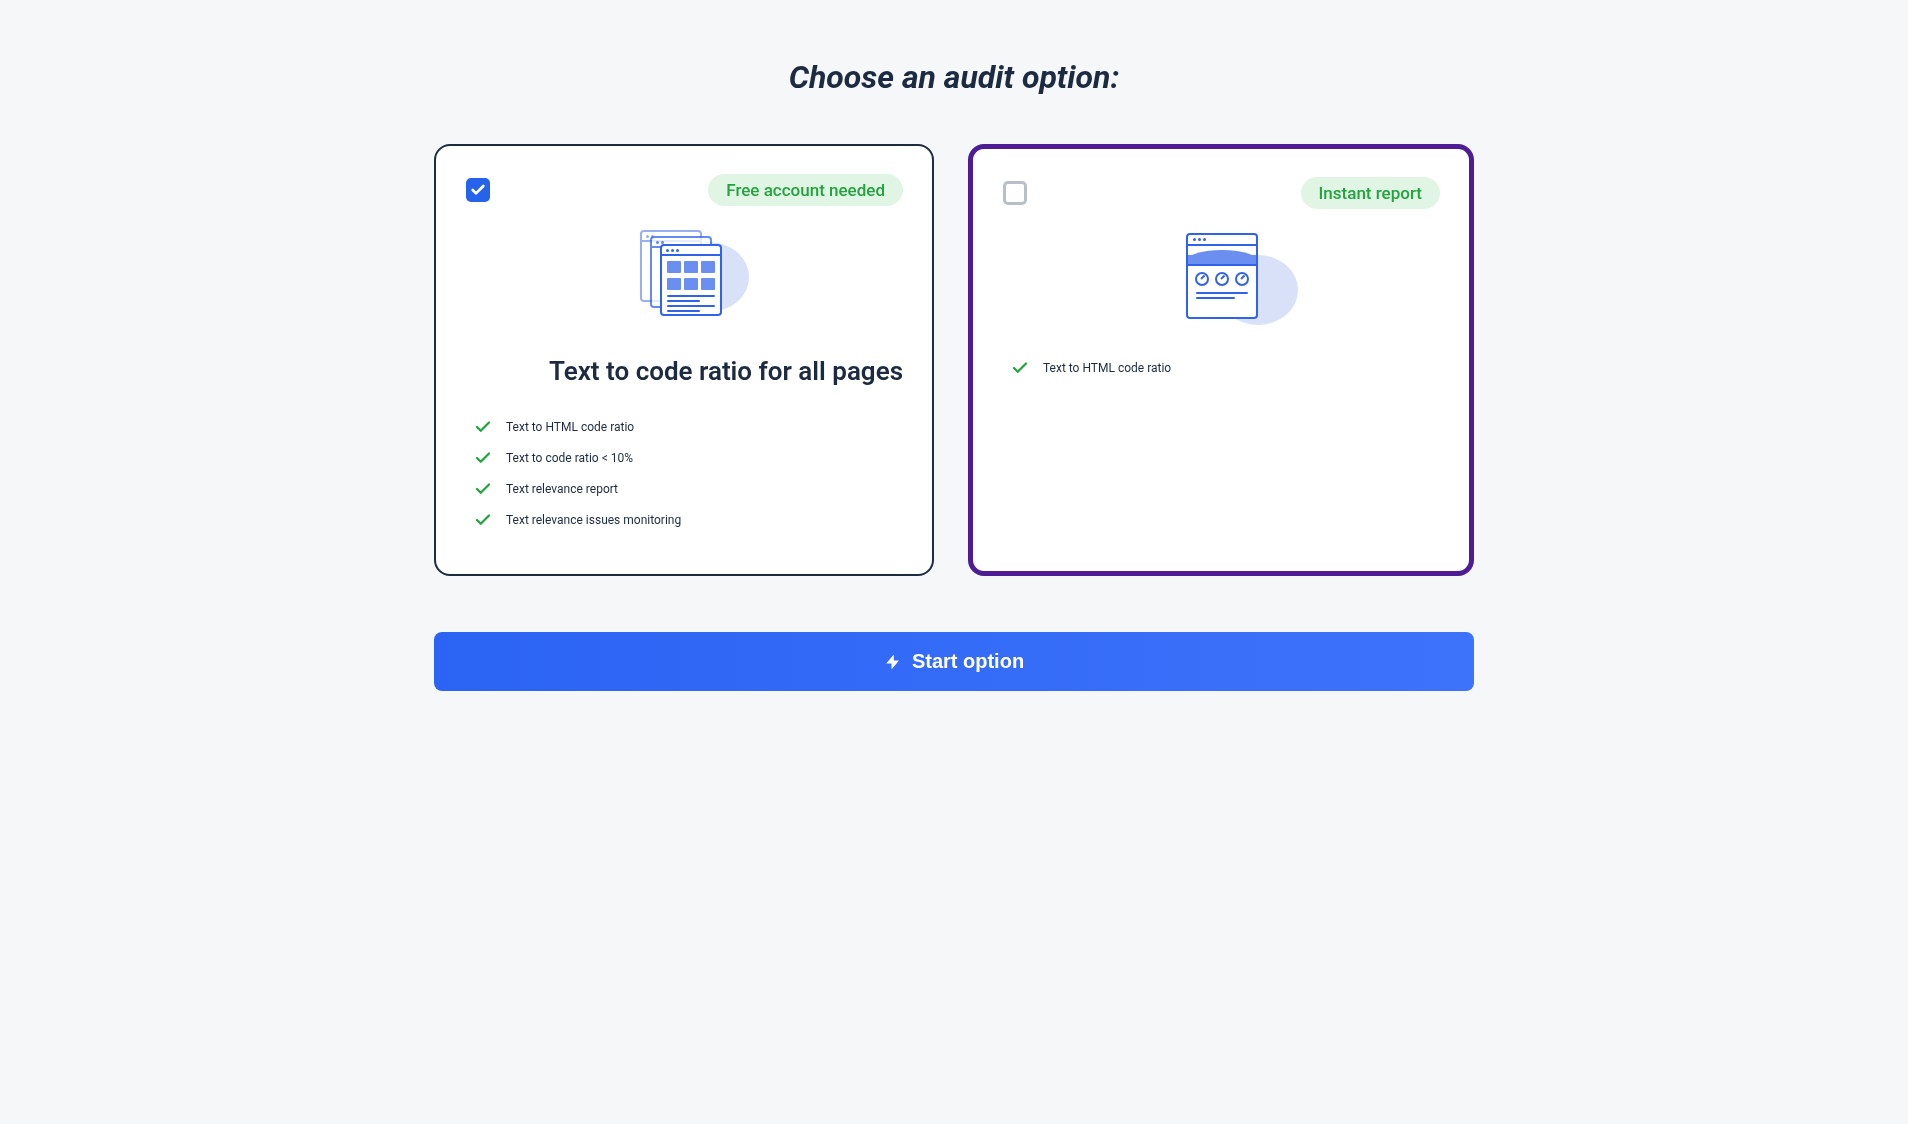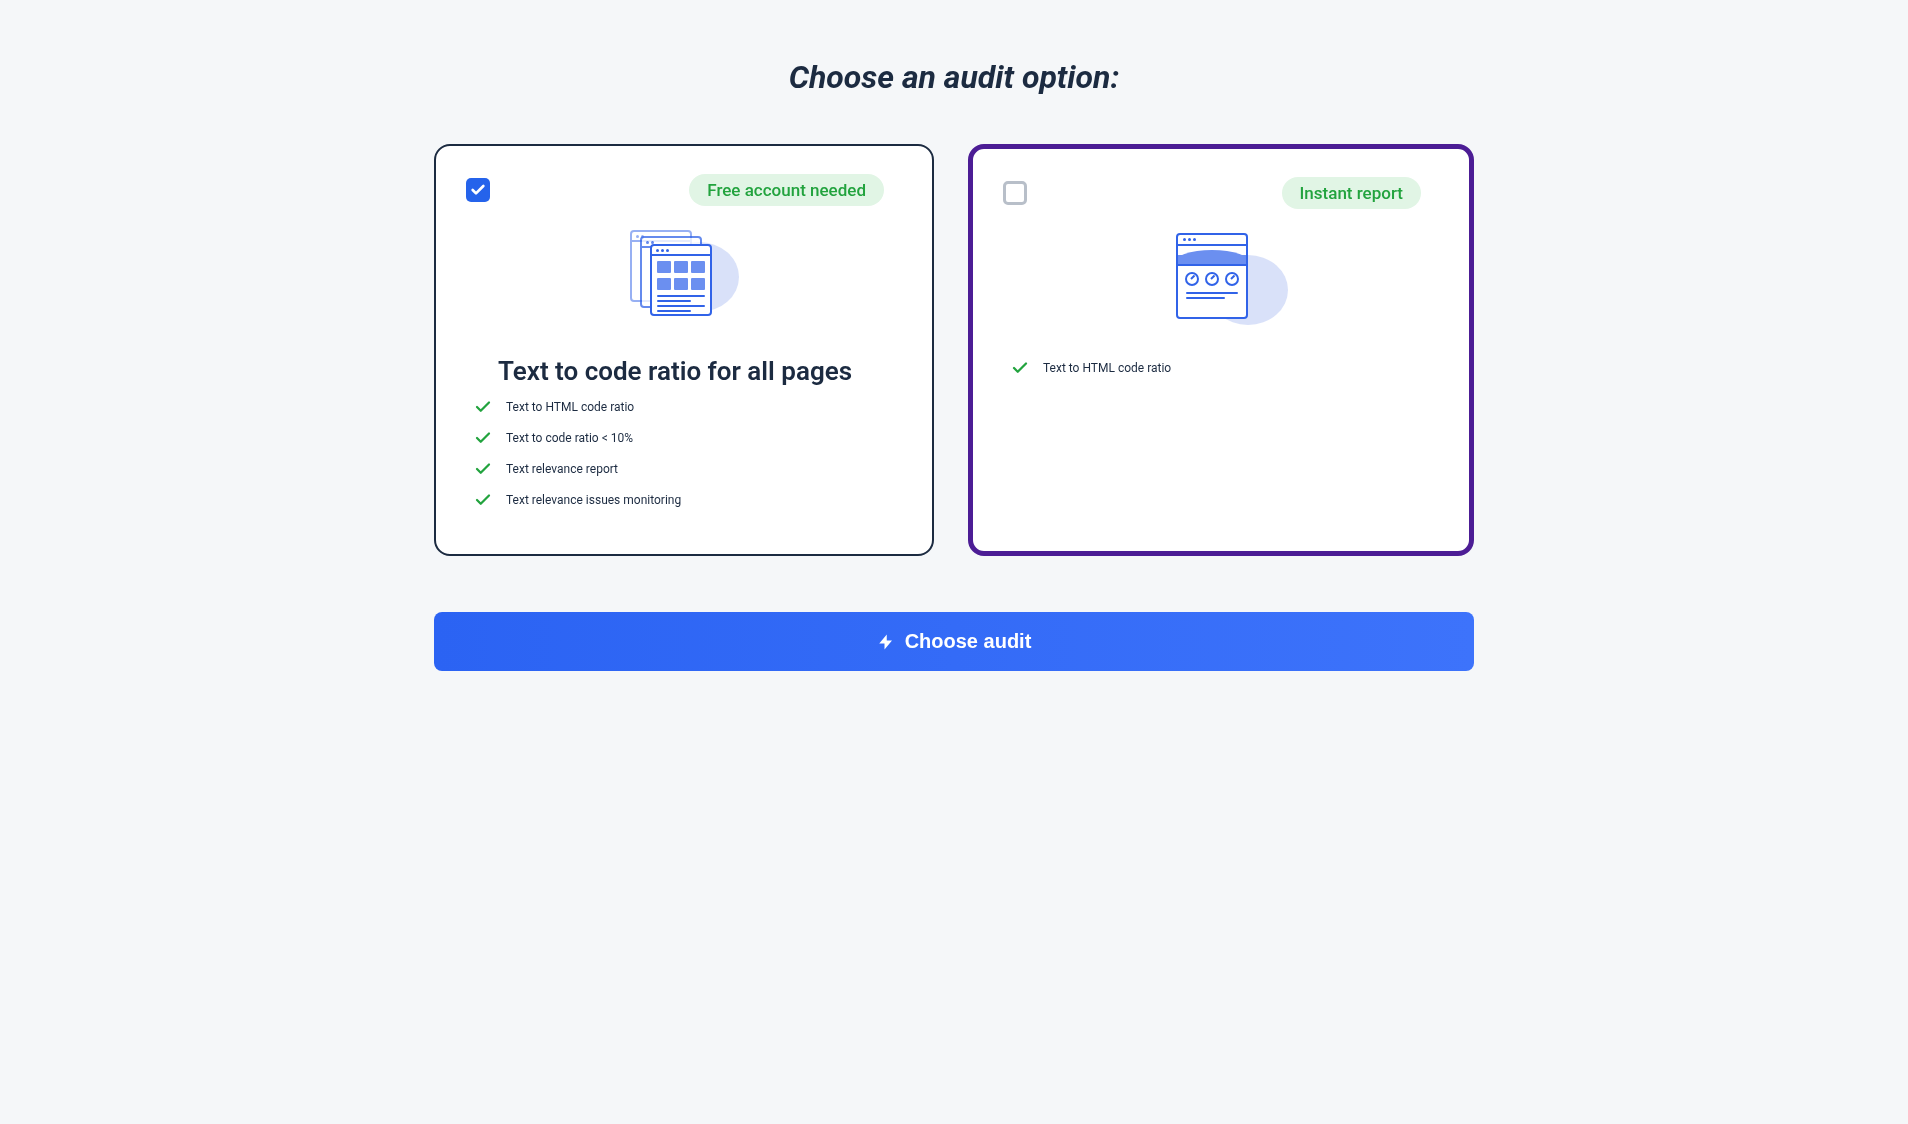--- a/index.html
+++ b/index.html
@@ -28,21 +28,21 @@
     }
     .cards-row {
       display: flex;
       gap: 34px;
       margin-bottom: 56px;
     }
     .card {
       flex: 1;
       background: #ffffff;
       border-radius: 16px;
-      padding: 28px 48px 32px 30px;
+      padding: 28px 29px 32px 30px;
       position: relative;
       cursor: pointer;
     }
     .card.selected {
       border: 2px solid #1c2b41;
     }
     .card.unselected {
       border: 5px solid #4c1d95;
     }
     .card-header {
@@ -222,22 +222,22 @@
       background: #3163e8;
       margin-bottom: 3px;
       border-radius: 1px;
     }
     .single-page .line.short { width: 75%; }
     
     .card-title {
       font-size: 26px;
       font-weight: 600;
       color: #1c2b41;
-      text-align: center;
-      margin-bottom: 12px;
+      text-align: right;
+      margin-bottom: 32px;
     }
     .feature-list {
       list-style: none;
       padding-left: 8px;
     }
     .feature-item {
       display: flex;
       align-items: center;
       gap: 14px;
       margin-bottom: 13px;
@@ -389,15 +389,15 @@
         </li>
       </ul>
     </div>
 
   </div>
 
   <button class="cta-button">
     <svg viewBox="0 0 24 24" fill="#fff">
       <path d="M13 2L3 14h7v8l10-12h-7V2z"></path>
     </svg>
-    <span>Choose audit</span>
+    <span>Start option</span>
   </button>
 </div>
 
 </body></html>

